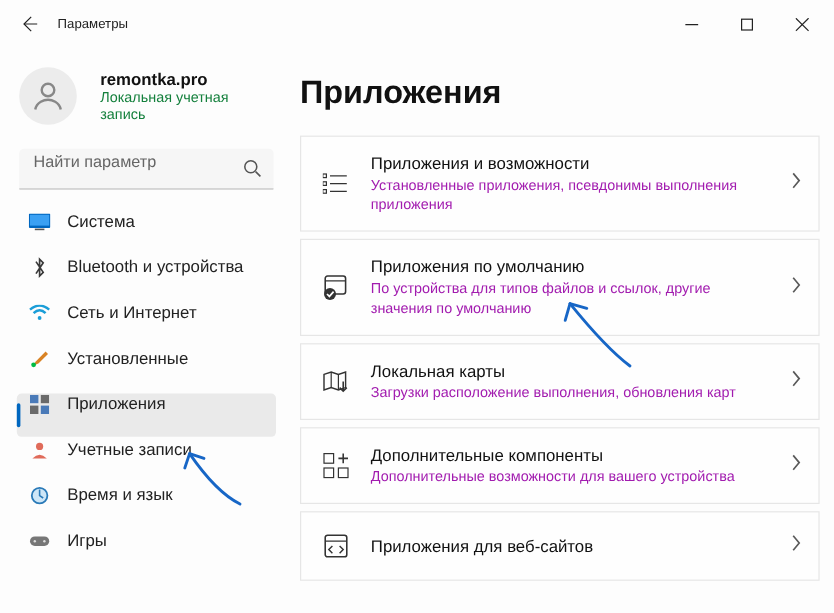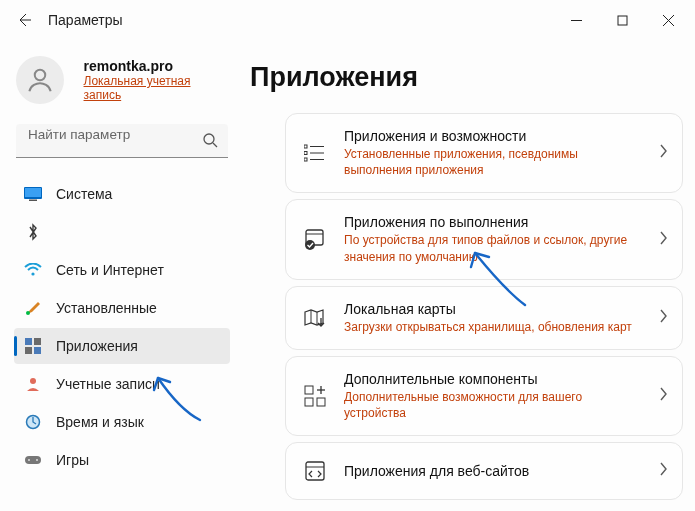--- a/index.html
+++ b/index.html
@@ -1,44 +1,44 @@
 <!DOCTYPE html>
 <html><head>
 <meta charset="utf-8">
 <style>
   * { box-sizing: border-box; margin: 0; padding: 0; font-family: "Segoe UI", Arial, sans-serif; }
   body { width: 695px; height: 511px; background: #fdfdfd; overflow: hidden; position: relative; }
   .titlebar { height: 40px; display: flex; align-items: center; padding: 0 4px; }
   .back-btn { width: 40px; height: 40px; display:flex; align-items:center; justify-content:center; color:#222; }
-  .title { font-size: 14px; color:#222; margin-left: 4px; }
+  .title { font-size: 11px; color:#222; margin-left: 4px; }
   .win-controls { margin-left:auto; display:flex; }
   .win-btn { width: 46px; height: 32px; display:flex; align-items:center; justify-content:center; }
   .win-btn svg { stroke:#222; }
   .content { display:flex; height: calc(100% - 40px); }
   .sidebar { width: 240px; padding: 16px 10px 0 14px; position:relative; }
   .user-block { display:flex; align-items:center; gap:20px; margin-bottom: 20px; margin-left:2px;}
   .avatar { width: 48px; height:48px; border-radius:50%; background:#ececec; display:flex; align-items:center; justify-content:center; }
   .user-name { font-size: 14px; font-weight:600; color:#111; }
-  .user-sub { font-size: 12px; color:#c2410c;text-decoration:underline; }
+  .user-sub { font-size: 12px; color:#15803d; }
   .search { position:relative; margin: 0 2px 18px 2px; }
   .search input { width:100%; height:34px; border:none; border-bottom:1px solid #888; background:#f6f6f6; border-radius:4px 4px 0 0; padding: 0 34px 12px 12px; font-size:13.5px; color:#333; outline:none;}
   .search input::placeholder { color:#666; }
   .search-icon { position:absolute; right:10px; top:8px; color:#555; }
   .nav { display:flex; flex-direction:column; gap:2px; }
-  .nav-item { display:flex; align-items:center; gap:14px; height:36px; padding:0 10px; border-radius:4px; font-size:14px; color:#222; position:relative;}
+  .nav-item { display:flex; align-items:flex-start; gap:14px; height:36px; padding:0 10px; border-radius:4px; font-size:14px; color:#222; position:relative;}
   .nav-item.selected { background:#eaeaea; }
   .nav-item.selected::before { content:""; position:absolute; left:0; top:8px; bottom:8px; width:3px; background:#0067c0; border-radius:2px; }
   .nav-icon { width:18px; height:18px; display:flex; align-items:center; justify-content:center; }
   .main { flex:1; padding: 22px 12px 0 10px; overflow:hidden; }
   .page-title { font-size: 27px; font-weight:600; color:#111; margin-bottom: 20px; }
   .cards { display:flex; flex-direction:column; gap:6px; }
-  .card { border:1px solid #e6e6e6; border-radius:12px; background:#fefefe; padding: 14px 44px 14px 58px; position:relative; min-height:58px; display:flex; flex-direction:column; justify-content:center;margin-left:35px;}
+  .card { border:1px solid #e6e6e6; border-radius:0; background:#fefefe; padding: 14px 44px 14px 58px; position:relative; min-height:58px; display:flex; flex-direction:column; justify-content:center;}
   .card-icon { position:absolute; left:16px; top:50%; transform:translateY(-50%); width:26px; height:26px; display:flex; align-items:center; justify-content:center; color:#333;}
   .card-title { font-size:14px; color:#111; }
-  .card-sub { font-size:12px; color:#c2410c; margin-top:2px; line-height:1.35;}
+  .card-sub { font-size:12px; color:#a21caf; margin-top:2px; line-height:1.35;}
   .chev { position:absolute; right:14px; top:50%; transform:translateY(-50%); color:#5a5a5a;}
   
   .arrow-svg { position:absolute; pointer-events:none; }
 </style>
 </head>
 <body>
 
 <div class="titlebar">
   <div class="back-btn">
     <svg width="16" height="16" viewBox="0 0 16 16" fill="none">
@@ -100,20 +100,21 @@
             </svg>
           </span>
         <span>Система</span>
       </div>
       <div class="nav-item">
         <span class="nav-icon">
             <svg width="14" height="18" viewBox="0 0 14 18">
               <path d="M4 4 L10 13 L7 16 V2 L10 5 L4 14" stroke="#3a3a3a" stroke-width="1.4" fill="none"></path>
             </svg>
           </span>
+        <span>Bluetooth и устройства</span>
       </div>
       <div class="nav-item">
         <span class="nav-icon">
             <svg width="18" height="14" viewBox="0 0 18 14">
               <path d="M1 4 Q9 -3 17 4" stroke="#1b9ed8" stroke-width="2" fill="none"></path>
               <path d="M4 7 Q9 2 14 7" stroke="#1b9ed8" stroke-width="2" fill="none"></path>
               <circle cx="9" cy="11" r="1.6" fill="#1b9ed8"></circle>
             </svg>
           </span>
         <span>Сеть и Интернет</span>
@@ -193,38 +194,38 @@
 
       <div class="card">
         <div class="card-icon">
             <svg width="24" height="22" viewBox="0 0 24 22">
               <rect x="3" y="1" width="17" height="15" rx="2" stroke="#333" fill="none" stroke-width="1.3"></rect>
               <line x1="3" y1="5" x2="20" y2="5" stroke="#333"></line>
               <circle cx="7" cy="16" r="5" fill="#333"></circle>
               <path d="M4.5 16 L6.5 18 L10 14" stroke="#fff" stroke-width="1.4" fill="none"></path>
             </svg>
           </div>
-        <div class="card-title">Приложения по выполнения</div>
+        <div class="card-title">Приложения по умолчанию</div>
         <div class="card-sub">По устройства для типов файлов и ссылок, другие значения по умолчанию</div>
         <div class="chev"><svg width="9" height="14" viewBox="0 0 9 14">
               <path d="M2 1 L7 7 L2 13" stroke="#5a5a5a" stroke-width="1.4" fill="none"></path>
             </svg></div>
       </div>
 
       <div class="card">
         <div class="card-icon">
             <svg width="24" height="20" viewBox="0 0 24 20">
               <path d="M2 4 L8 2 L14 4 L20 2 V15 L14 17 L8 15 L2 17 Z" stroke="#333" fill="none" stroke-width="1.2"></path>
               <line x1="8" y1="2" x2="8" y2="15" stroke="#333"></line>
               <line x1="14" y1="4" x2="14" y2="17" stroke="#333"></line>
               <path d="M18 10 V18 M15 15 L18 18 L21 15" stroke="#333" stroke-width="1.3" fill="none"></path>
             </svg>
           </div>
         <div class="card-title">Локальная карты</div>
-        <div class="card-sub">Загрузки открываться хранилища, обновления карт</div>
+        <div class="card-sub">Загрузки расположение выполнения, обновления карт</div>
         <div class="chev"><svg width="9" height="14" viewBox="0 0 9 14">
               <path d="M2 1 L7 7 L2 13" stroke="#5a5a5a" stroke-width="1.4" fill="none"></path>
             </svg></div>
       </div>
 
       <div class="card">
         <div class="card-icon">
             <svg width="22" height="22" viewBox="0 0 22 22">
               <rect x="1" y="1" width="8" height="8" stroke="#333" fill="none"></rect>
               <rect x="1" y="13" width="8" height="8" stroke="#333" fill="none"></rect>

